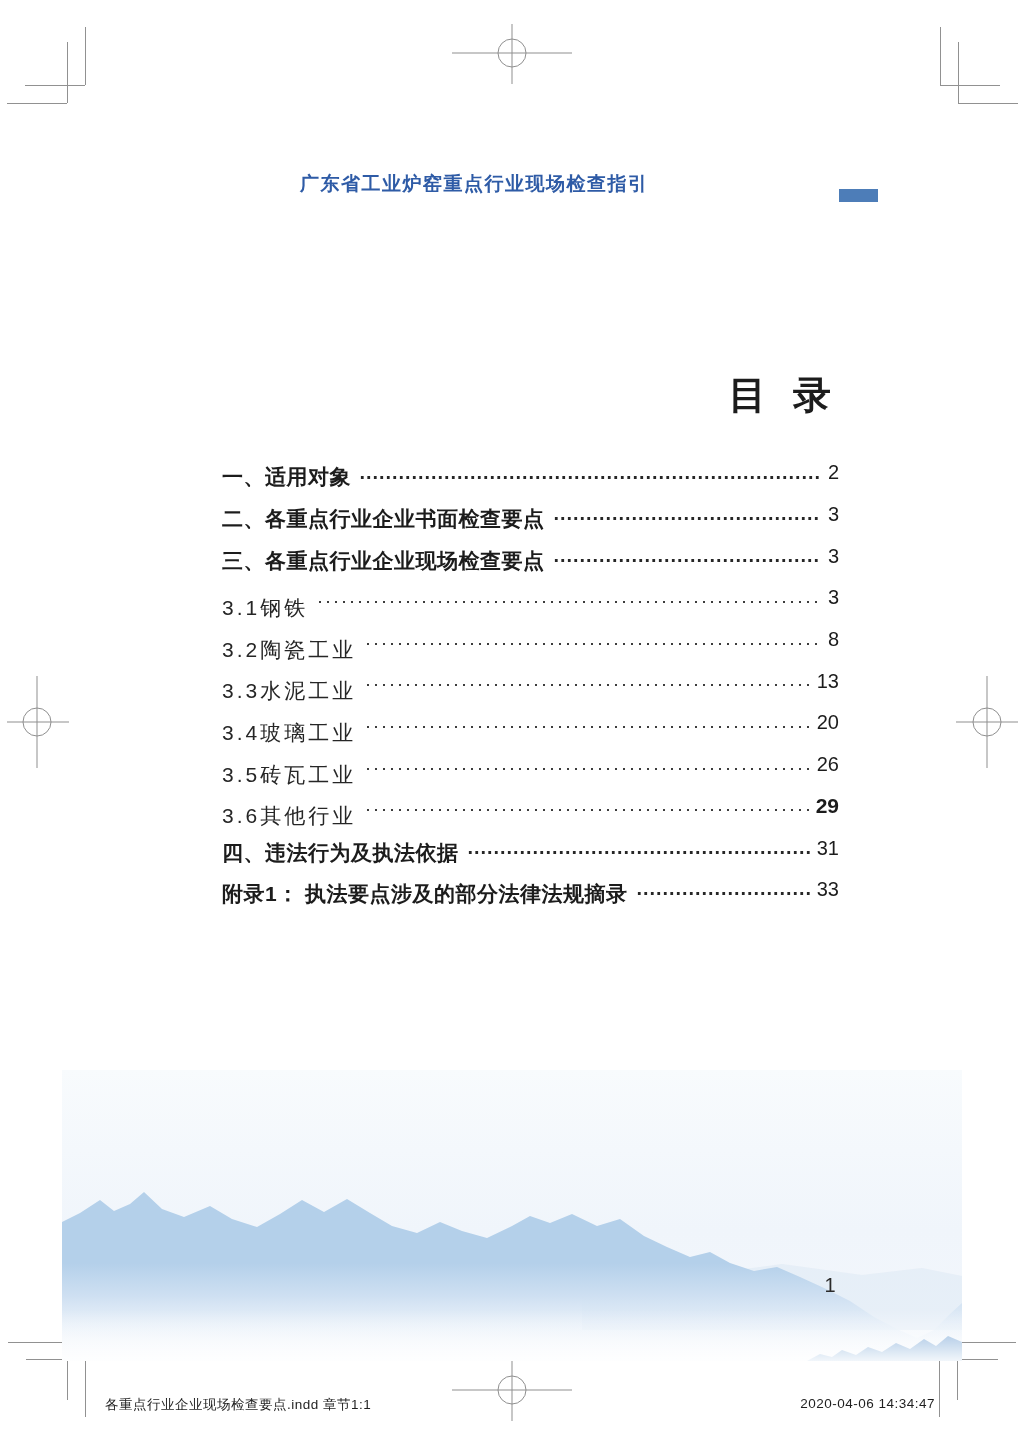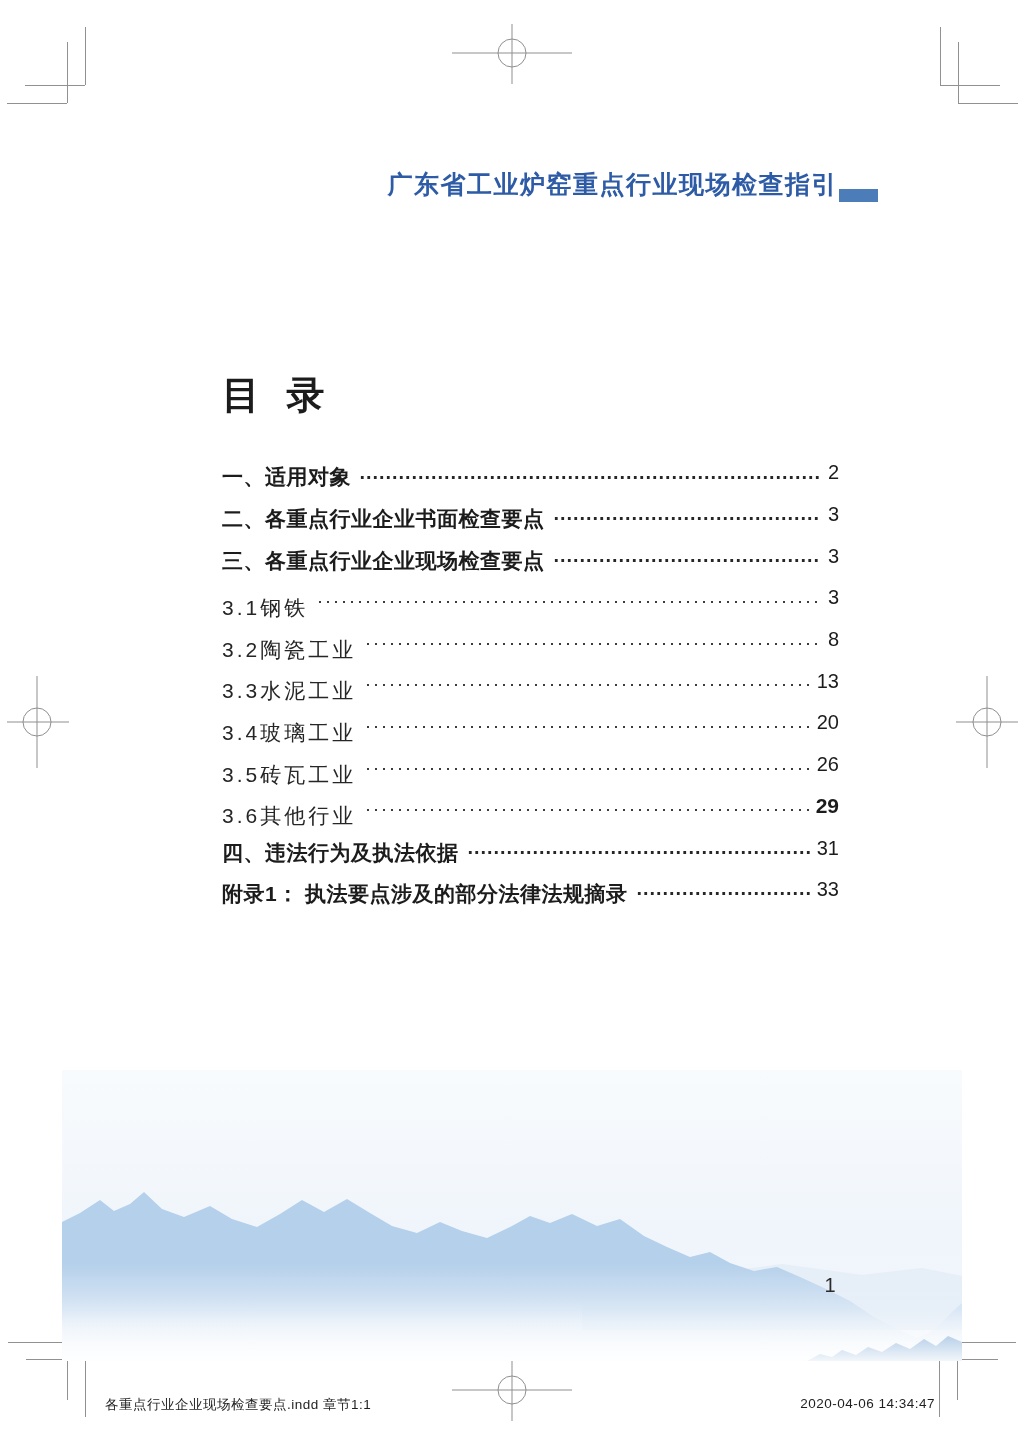--- a/index.html
+++ b/index.html
@@ -11,31 +11,31 @@
   }
   
   .mark{position:absolute;background:#919191;}
   .mark.h{height:1px;}
   .mark.v{width:1px;}
   .regmark{position:absolute;}
   .regmark line,.regmark circle{stroke:#8f8f8f;stroke-width:1;fill:none;}
   
   .doc-header{
     position:absolute;top:171px;left:300px;width:538px;
-    text-align:right;font-size:25px;font-weight:bold;
+    text-align:left;font-size:19px;font-weight:bold;
     color:#2e5ba6;letter-spacing:1.5px;line-height:26px;
   }
   .header-accent{
     position:absolute;left:839px;top:189px;width:39px;height:13px;
     background:#4d7db8;
   }
   
   .toc-title{
     position:absolute;left:222px;top:370px;width:617px;
-    text-align:left;font-size:38px;font-weight:bold;color:#1c1c1c;
+    text-align:right;font-size:38px;font-weight:bold;color:#1c1c1c;
     letter-spacing:8px;
   }
   .toc-list{position:absolute;left:222px;top:452px;width:617px;}
   .toc-row{
     display:flex;align-items:center;height:41.7px;
     color:#1c1c1c;white-space:nowrap;
   }
   .toc-row .toc-label{font-size:21px;flex:0 0 auto;}
   .toc-row .leader{
     flex:1 1 auto;align-self:stretch;margin:0 5px 0 8px;

